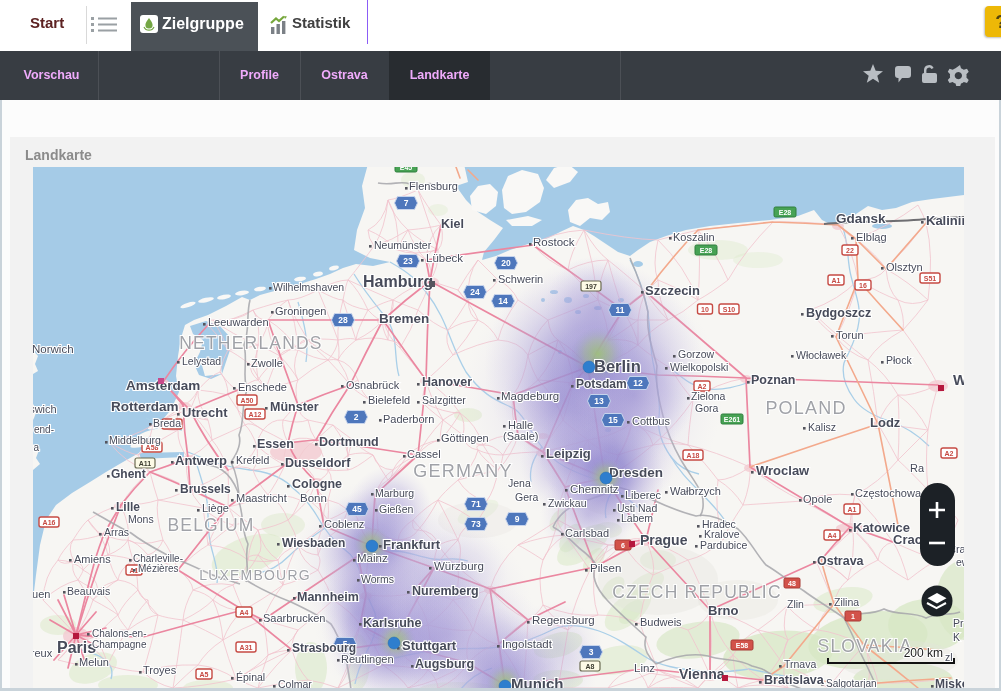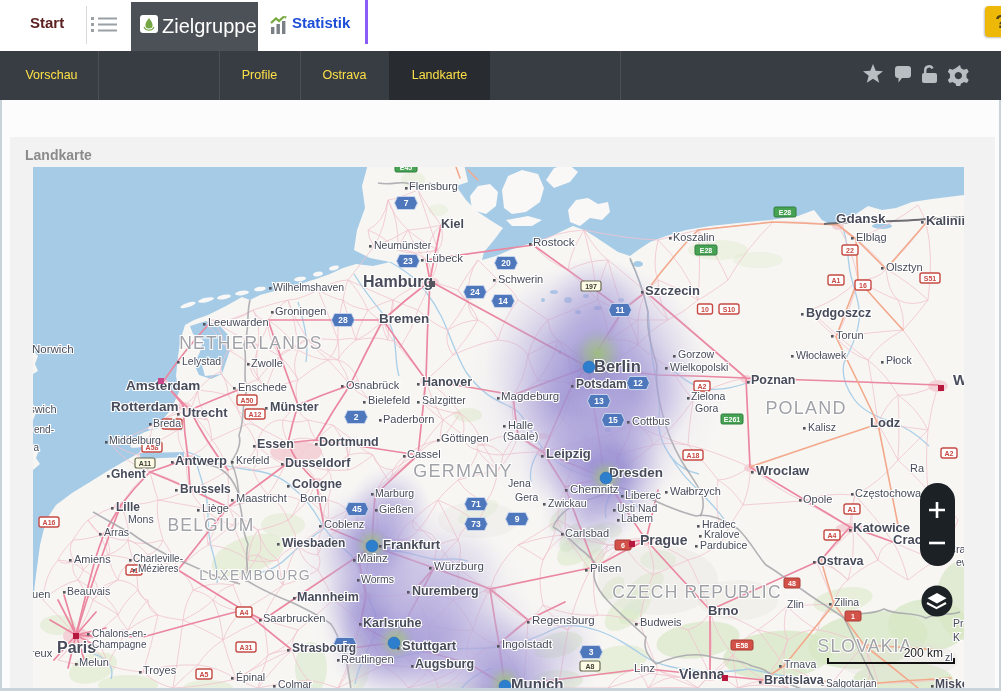--- a/index.html
+++ b/index.html
@@ -1,24 +1,24 @@
 <!DOCTYPE html>
 <html><head><meta charset="utf-8"><style>
 *{margin:0;padding:0;box-sizing:border-box}
 body{width:1001px;height:691px;font-family:"Liberation Sans",sans-serif;background:#fff;position:relative;overflow:hidden}
 .hdr{position:absolute;left:16px;top:0;width:1001px;height:51px;background:#fff}
 .start{position:absolute;left:14px;top:14px;font-size:15px;font-weight:bold;color:#5c2121}
 .hdiv{position:absolute;left:70px;top:6px;width:1px;height:38px;background:#d9d9d9}
-.tabz{position:absolute;left:115px;top:2px;width:127px;height:49px;background:#4b5157;color:#fff;font-size:20px;font-weight:normal}
+.tabz{position:absolute;left:115px;top:2px;width:127px;height:49px;background:#4b5157;color:#fff;font-size:16px;font-weight:bold}
 .tabz span{position:absolute;left:31px;top:13px}
-.tabs{position:absolute;left:242px;top:0;width:110px;height:44px;background:#fff;border-right:3px solid #8b5cf6;color:#1d4ed8;font-size:15px;font-weight:bold}
+.tabs{position:absolute;left:242px;top:0;width:110px;height:44px;background:#fff;border-right:1px solid #8b5cf6;color:#404040;font-size:15px;font-weight:bold}
 .tabs span{position:absolute;left:34px;top:14px}
 .help{position:absolute;left:969px;top:6px;width:32px;height:31px;background:#edb807;border-radius:4px;color:#51430e;font-size:19px;font-weight:bold;text-align:center;line-height:31px;box-shadow:-1px 1px 2px rgba(0,0,0,.25)}
 .nav{position:absolute;left:0;top:51px;width:1001px;height:49px;background:#383d43}
-.ni{position:absolute;top:0;height:49px;color:#fde047;font-size:12.5px;font-weight:normal;text-align:center;line-height:49px}
+.ni{position:absolute;top:0;height:49px;color:#f0abfc;font-size:12.5px;font-weight:bold;text-align:center;line-height:49px}
 .nd{position:absolute;top:0;width:1px;height:49px;background:rgba(255,255,255,.10)}
 .sel{background:#282c30}
 .body{position:absolute;left:0;top:100px;width:1001px;height:591px;background:#fcfcfc;border-left:2px solid #c9d3da;border-right:2px solid #c9d3da}
 .bodyc{position:absolute;left:0;top:100px;width:1001px;height:591px}
 .panel{position:absolute;left:10px;top:37px;width:985px;height:554px;background:#f2f2f2}
 .ptitle{position:absolute;left:15px;top:10px;font-size:14px;font-weight:bold;color:#8b8b8b}
 .map{position:absolute;left:23px;top:30px;width:931px;height:524px;overflow:hidden}
 svg text{font-family:"Liberation Sans",sans-serif}
 </style></head><body>
 <div class="hdr">

